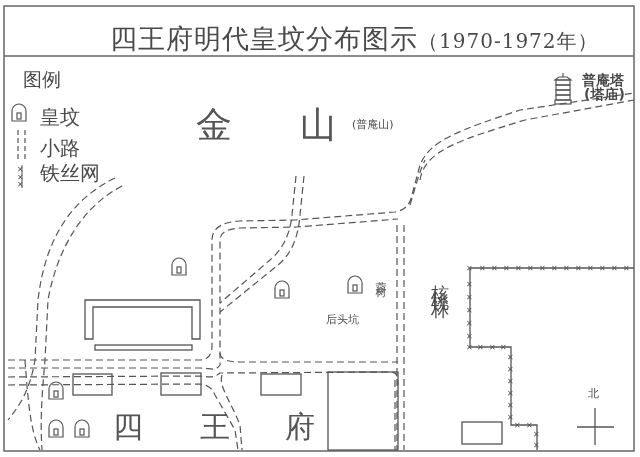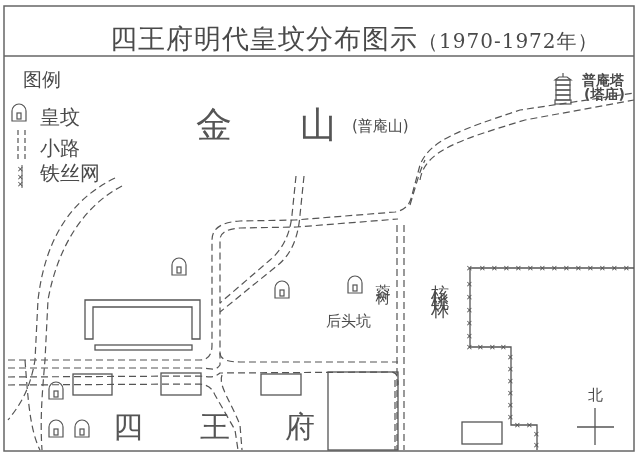--- a/index.html
+++ b/index.html
@@ -5,21 +5,21 @@
   html,body{margin:0;padding:0;background:#fff;}
   body{width:640px;height:457px;position:relative;overflow:hidden;font-family:"DejaVu Sans",sans-serif;color:#444;}
   #map{position:absolute;left:0;top:0;width:640px;height:457px;}
   .lbl{position:absolute;white-space:nowrap;color:#4a4a4a;line-height:1;}
   .title{left:110px;top:25px;font-size:27px;font-family:"DejaVu Serif",serif;letter-spacing:1px;}
   .title .sub{font-size:20px;}
   .legend-title{left:23px;top:70px;font-size:19px;}
   .legend-item{left:40px;font-size:20px;}
   .big{font-size:36px;font-family:"DejaVu Serif",serif;color:#555;}
   .med{font-size:30px;font-family:"DejaVu Serif",serif;color:#555;}
-  .small{font-size:15px;}
+  .small{font-size:11px;}
   .tiny{font-size:14px;font-weight:bold;text-align:center;}
   .vert{writing-mode:vertical-rl;letter-spacing:6px;}
 </style>
 </head>
 <body>
 
 <svg id="map" viewBox="0 0 640 457" xmlns="http://www.w3.org/2000/svg">
   <g fill="none" stroke="#555" stroke-width="1.3">
 
     <rect x="4" y="6" width="630" height="445" stroke="#666" stroke-width="1.5"></rect>

